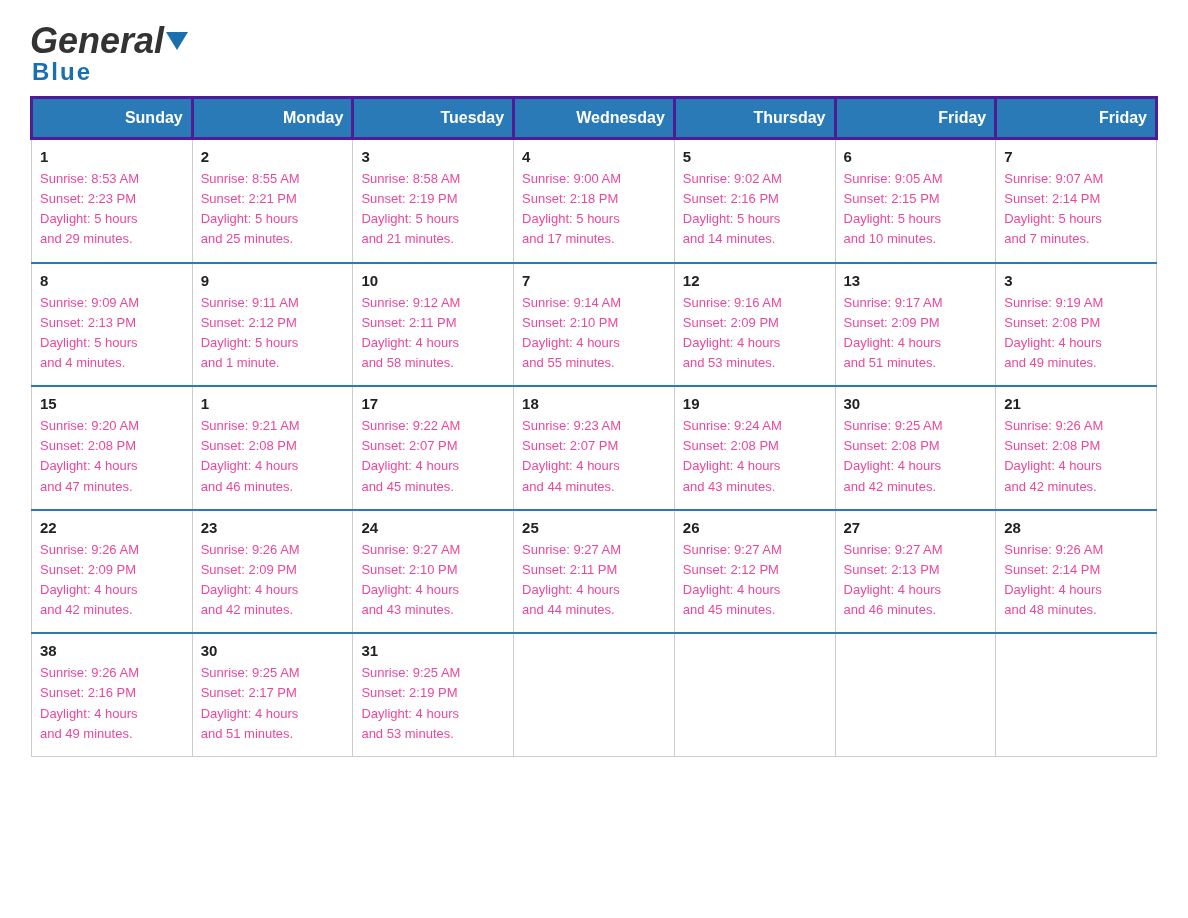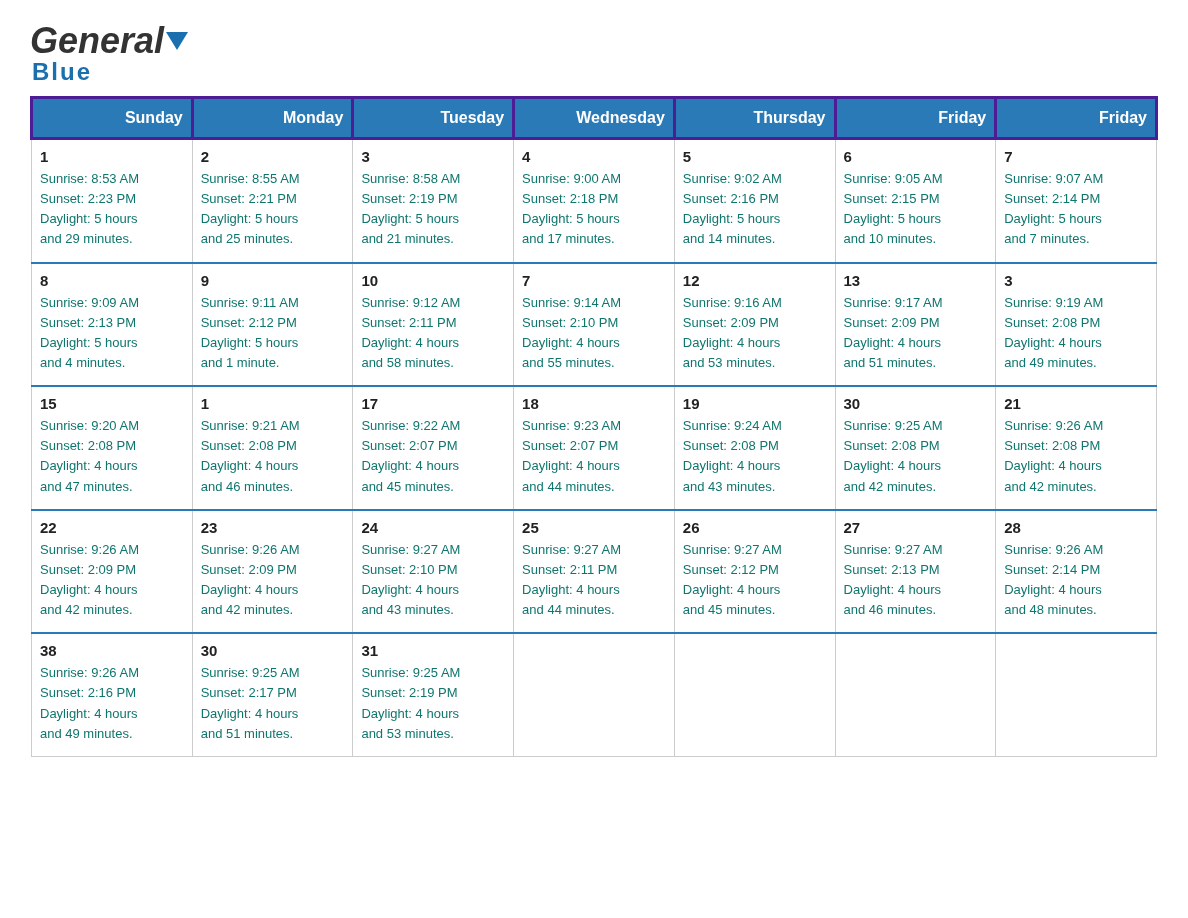--- a/index.html
+++ b/index.html
@@ -62,21 +62,21 @@
     .day-number {
       font-size: 15px;
       font-weight: bold;
       color: #222;
       margin-bottom: 4px;
       display: block;
     }
     .day-info {
       line-height: 1.55;
       font-size: 13px;
-      color: #0f766e;
+      color: #ec4899;
     }
     .calendar tbody tr td.empty {
       background: #fff;
       border-top: 2px solid #2a7ab8;
     }
     
     .logo-wrapper {
       display: flex;
       align-items: center;
     }

